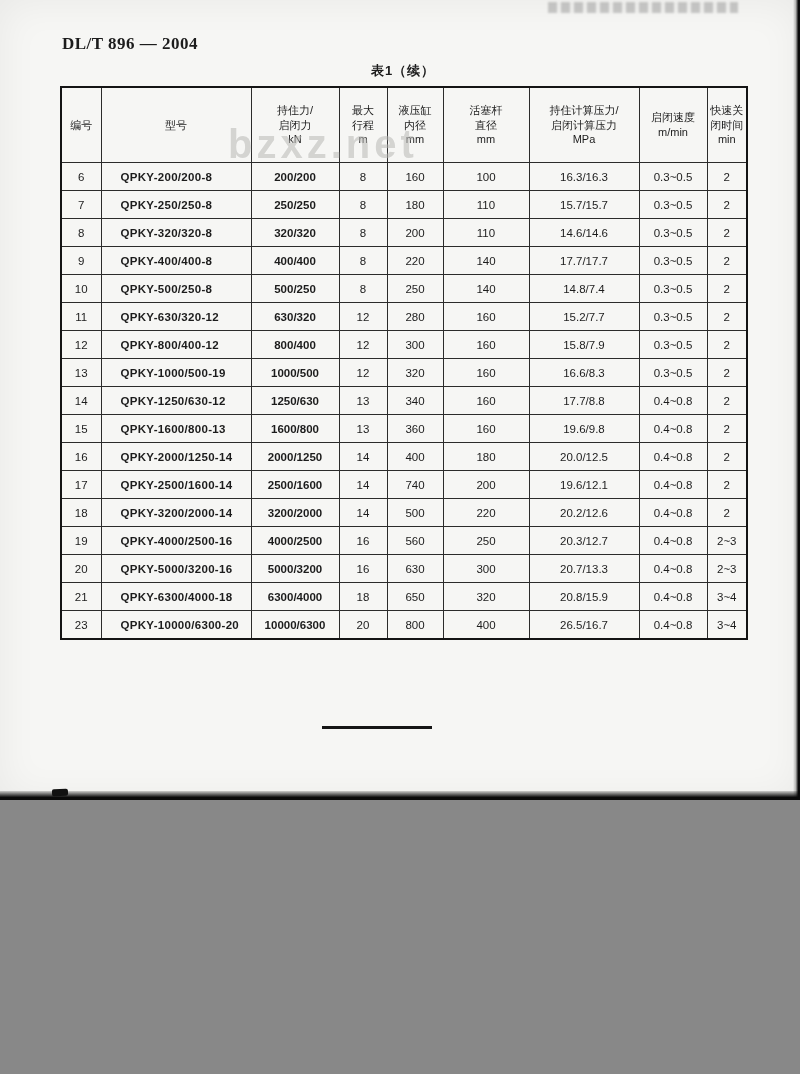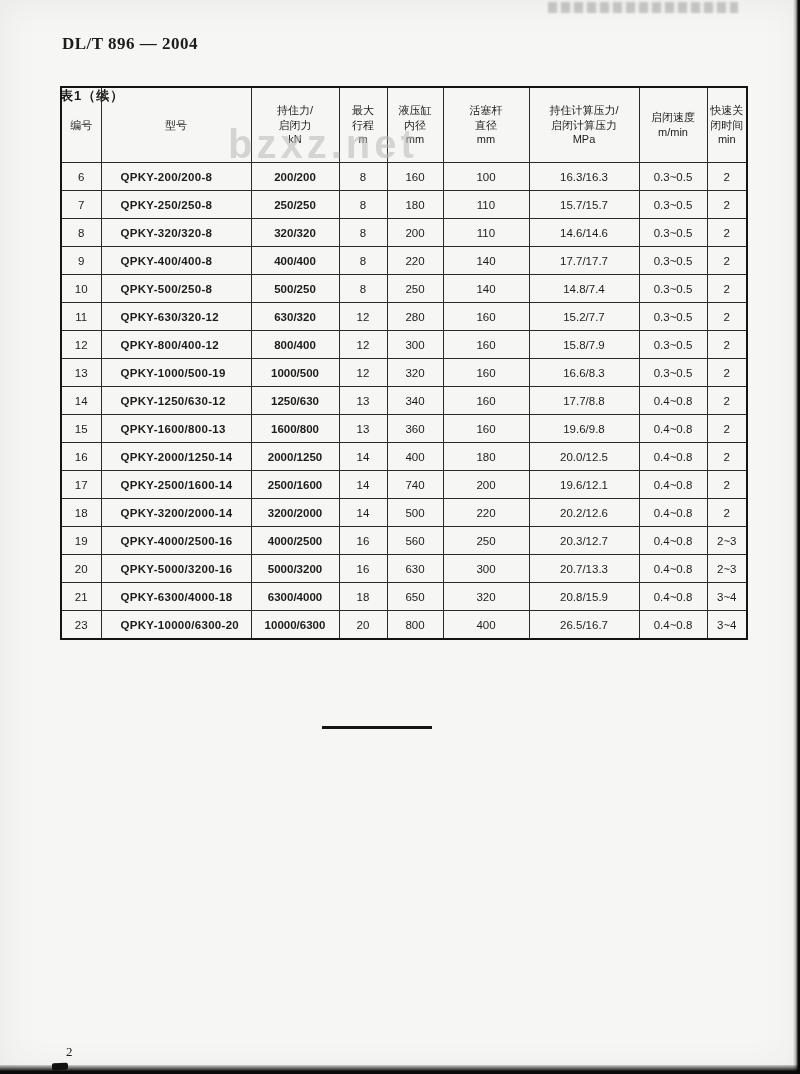--- a/index.html
+++ b/index.html
@@ -4,21 +4,21 @@
 <style>
   html, body {
     margin: 0;
     padding: 0;
     background: #888;
     font-family: "Liberation Sans", sans-serif;
   }
   #page {
     position: relative;
     width: 800px;
-    height: 1074px;
+    height: 800px;
     margin: 0 auto;
     background: #f6f6f4;
     color: #1c1c1c;
     overflow: hidden;
     box-shadow: inset 0 0 40px rgba(0,0,0,0.06);
   }
   
   .scan-edge-right {
     position: absolute;
     top: 0; right: 0;
@@ -54,25 +54,24 @@
     left: 62px; top: 34px;
     font-family: "Liberation Serif", serif;
     font-weight: bold;
     font-size: 17px;
     letter-spacing: 0.5px;
   }
   .table-caption {
     position: absolute;
     left: 60px; top: 62px;
     width: 686px;
-    text-align: left;
+    text-align: center;
     font-weight: bold;
     font-size: 13px;
     letter-spacing: 1px;
-    margin-top: 25px;
   }
   
   .table-wrap {
     position: absolute;
     left: 60px; top: 86px;
     width: 686px;
   }
   table {
     border-collapse: collapse;
     table-layout: fixed;

